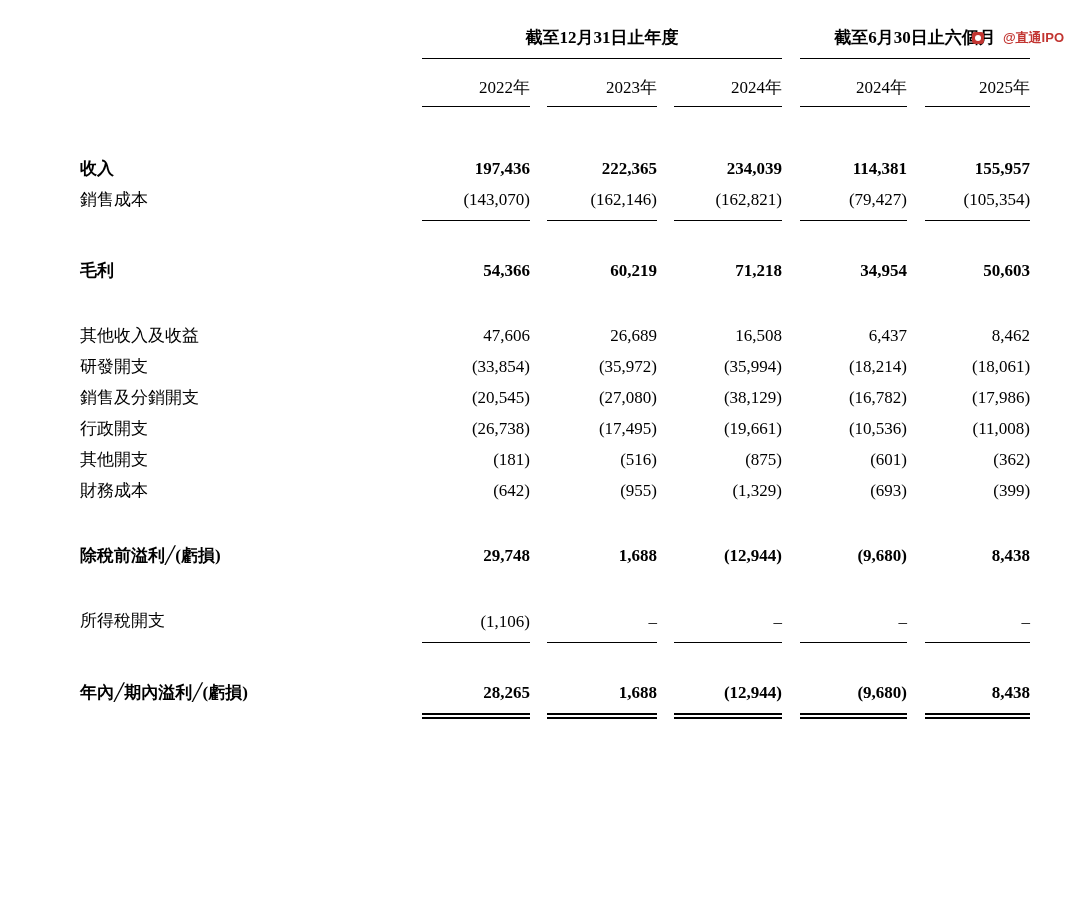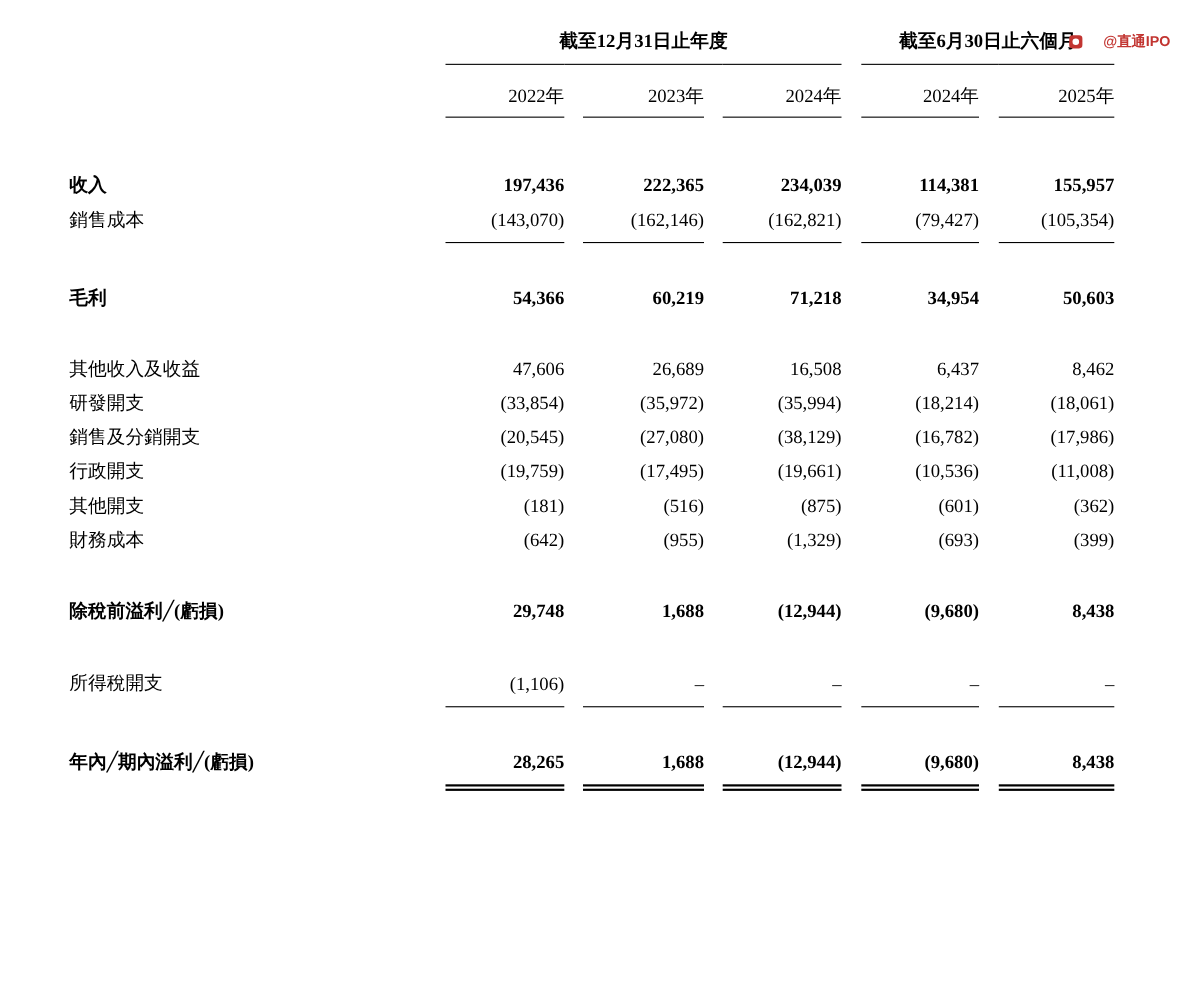--- a/index.html
+++ b/index.html
@@ -19,21 +19,21 @@
   }
   .wm-icon {
     width:12px; height:12px; border-radius:3px;
     background:#c23531; display:inline-block; position:relative;
   }
   .wm-icon::after {
     content:""; position:absolute; left:3px; top:3px; right:3px; bottom:3px;
     border-radius:50%; background:#fff;
   }
 
-  table.fin { width:950px; margin:20px 0 0 63px; border-collapse:collapse; table-layout:fixed; }
+  table.fin { width:950px; margin:20px 0 0 80px; border-collapse:collapse; table-layout:fixed; }
   table.fin td { vertical-align:bottom; font-size:17px; }
 
   
   td.grp {
     text-align:center; font-weight:bold; font-size:18px;
     padding:6px 0 9px; border-bottom:1.5px solid #000;
   }
   td.yr {
     text-align:right; font-weight:normal; font-size:17px;
     padding:17px 0 7px; border-bottom:1.5px solid #000;
@@ -239,21 +239,21 @@
             <div class="box">(16,782)</div>
           </td>
           <td></td>
           <td class="val">
             <div class="box">(17,986)</div>
           </td>
         </tr>
         <tr>
           <td class="lbl">行政開支</td>
           <td class="val">
-            <div class="box">(19,759)</div>
+            <div class="box">(26,738)</div>
           </td>
           <td></td>
           <td class="val">
             <div class="box">(17,495)</div>
           </td>
           <td></td>
           <td class="val">
             <div class="box">(19,661)</div>
           </td>
           <td></td>

